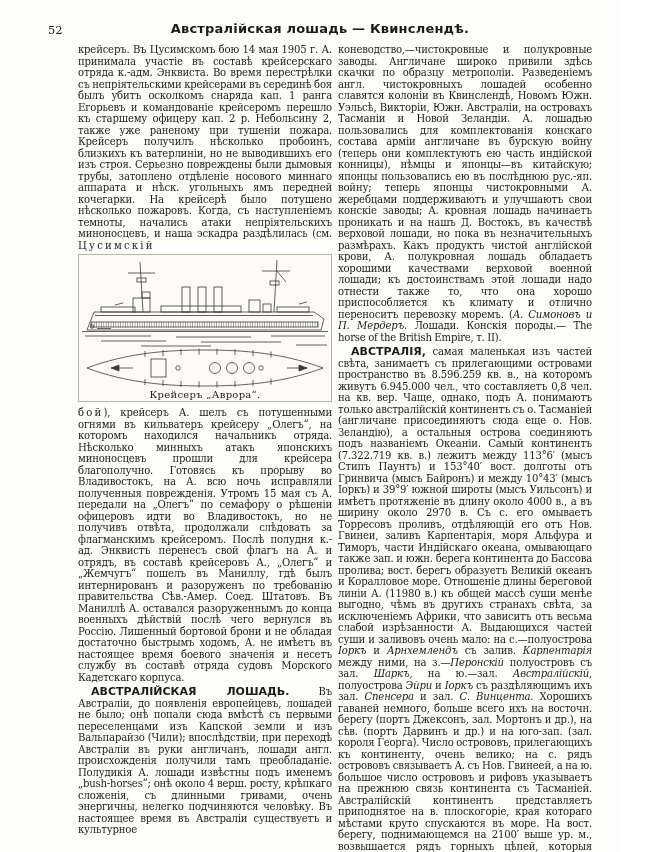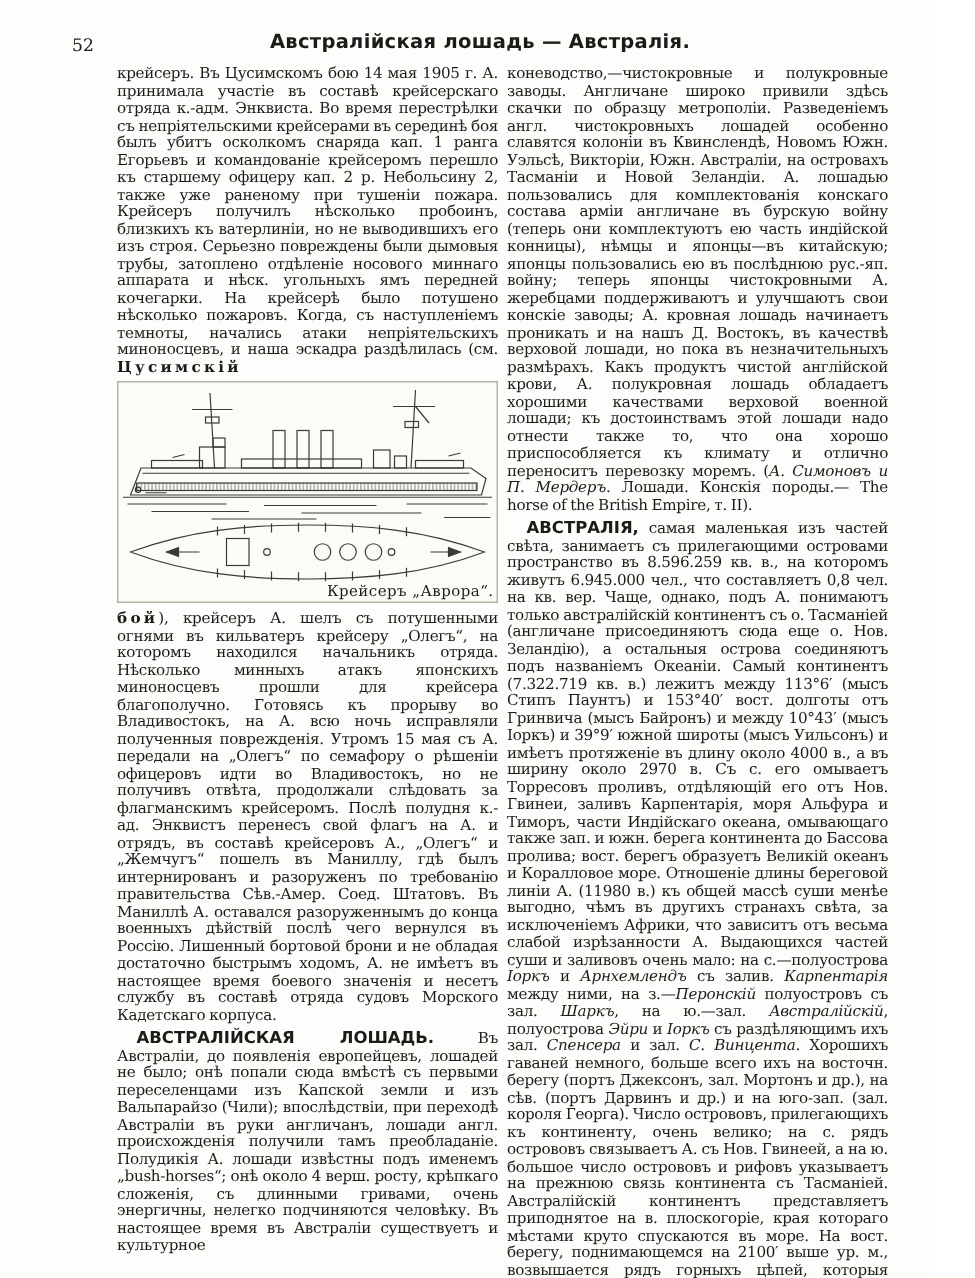--- a/index.html
+++ b/index.html
@@ -10,34 +10,34 @@
   .running-title{position:absolute;left:0;right:0;top:0;text-align:center;margin:0;
         font-family:"DejaVu Sans",sans-serif;font-weight:700;font-size:13px;letter-spacing:.2px;}
   .columns{position:absolute;top:44px;left:78px;width:514px;display:flex;gap:6px;}
   .col{width:254px;}
   .para{margin:0;font-size:10.1px;line-height:11.5px;text-align:justify;
         letter-spacing:-0.2px;word-spacing:-0.4px;}
   .para.indent{text-indent:13px;margin-top:3px;}
   .seg-normal{}
   .seg-bold{font-family:"DejaVu Sans",sans-serif;font-weight:700;font-size:11px;letter-spacing:0;}
   .seg-italic{font-style:italic;}
-  .seg-spaced{letter-spacing:2.2px;font-weight:bold;}
+  .seg-spaced{letter-spacing:2.2px;}
   figure.plate{margin:3px 0 5px;width:254px;box-sizing:border-box;border:1px solid #b7b3a7;
         background:#fcfbf7;padding:3px 2px 1px;}
   figure.plate svg{display:block;margin:0 auto;}
-  figcaption{font-size:10px;text-align:right;letter-spacing:.3px;margin-top:1px;}
+  figcaption{font-size:10px;text-align:center;letter-spacing:.3px;margin-top:1px;}
 </style>
 </head>
 <body>
 
 <div class="page">
 
   <div class="header">
     <span class="pagenum">52</span>
-    <h1 class="running-title">Австралійская лошадь — Австралія.</h1>
+    <h1 class="running-title">Австралійская лошадь — Квинслендѣ.</h1>
   </div>
 
   <div class="columns">
 
     <div class="col">
       <p class="para"><span class="seg-normal">крейсеръ. Въ Цусимскомъ бою 14 мая 1905 г. А. принимала участіе въ составѣ крейсерскаго отряда к.-адм. Энквиста. Во время перестрѣлки съ непріятельскими крейсерами въ серединѣ боя былъ убитъ осколкомъ снаряда кап. 1 ранга Егорьевъ и командованіе крейсеромъ перешло къ старшему офицеру кап. 2 р. Небольсину 2, также уже раненому при тушеніи пожара. Крейсеръ получилъ нѣсколько пробоинъ, близкихъ къ ватерлиніи, но не выводившихъ его изъ строя. Серьезно повреждены были дымовыя трубы, затоплено отдѣленіе носового миннаго аппарата и нѣск. угольныхъ ямъ передней кочегарки. На крейсерѣ было потушено нѣсколько пожаровъ. Когда, съ наступленіемъ темноты, начались атаки непріятельскихъ миноносцевъ, и наша эскадра раздѣлилась (см. </span><span class="seg-spaced">Цусимскій</span></p>
 
       <figure class="plate">
         <svg viewBox="0 0 248 130" width="248" height="130" xmlns="http://www.w3.org/2000/svg">
           <defs>

